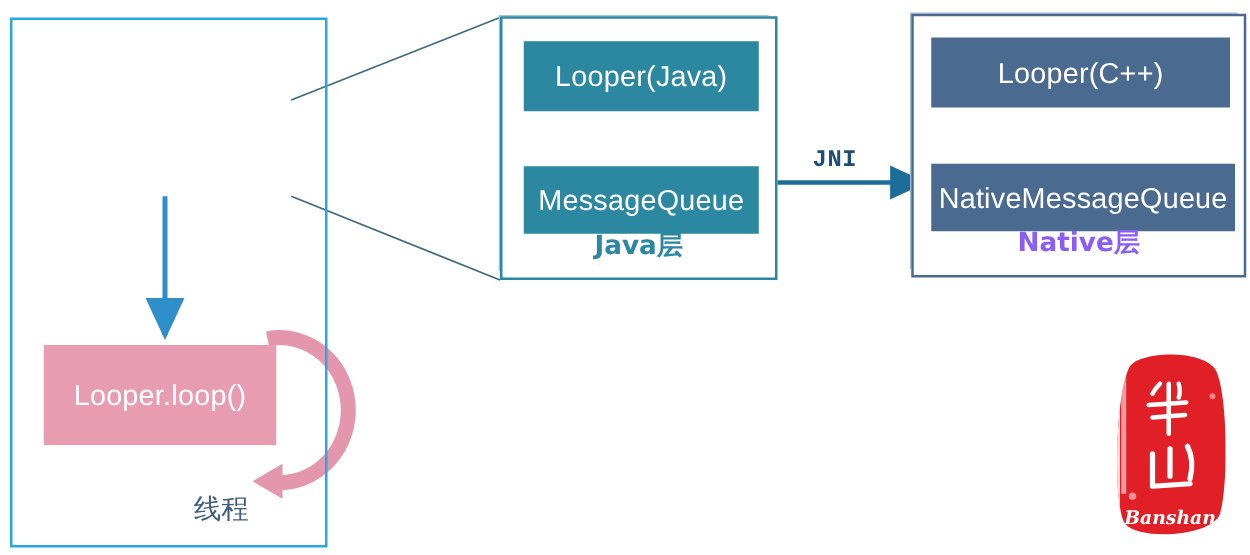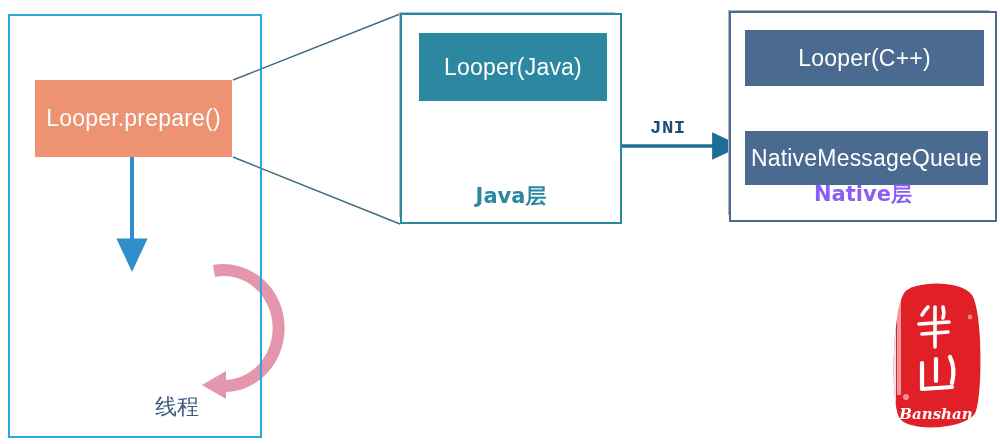--- a/index.html
+++ b/index.html
@@ -128,21 +128,21 @@
   .native-caption {
     left: 0;
     bottom: 12px;
     color: #8b5cf6;
   }
 
   .node-looper-java {
     left: 17px;
     top: 18px;
     width: 188px;
-    height: 68px;
+    height: 56px;
     background: #2C87A0;
     font-size: 23px;
   }
 
   .node-mq {
     left: 17px;
     top: 118px;
     width: 188px;
     height: 54px;
     background: #2C87A0;
@@ -234,27 +234,28 @@
       <line x1="862" y1="128" x2="862" y2="78" stroke="#3E5C80" stroke-width="3.5" marker-end="url(#arrowSlate)"></line>
     </g>
 
     <g>
       <line x1="605" y1="146" x2="738" y2="146" stroke="#1C6E99" stroke-width="3.5" marker-end="url(#arrowJni)"></line>
     </g>
   </svg>
 
   <div class="thread-panel"></div>
 
-  <div class="node node-prepare">Looper.prepare()</div>
-
+
+  <div class="node node-loop">Looper.loop()</div>
 
   <div class="thread-label">线程</div>
 
   <div class="layer-panel java-panel">
     <div class="node node-looper-java">Looper(Java)</div>
+    <div class="node node-mq">MessageQueue</div>
     <div class="panel-caption java-caption">Java层</div>
   </div>
 
   <div class="layer-panel native-panel">
     <div class="node node-looper-cpp">Looper(C++)</div>
     <div class="node node-nmq">NativeMessageQueue</div>
     <div class="panel-caption native-caption">Native层</div>
   </div>
 
   <div class="jni-label">JNI</div>

